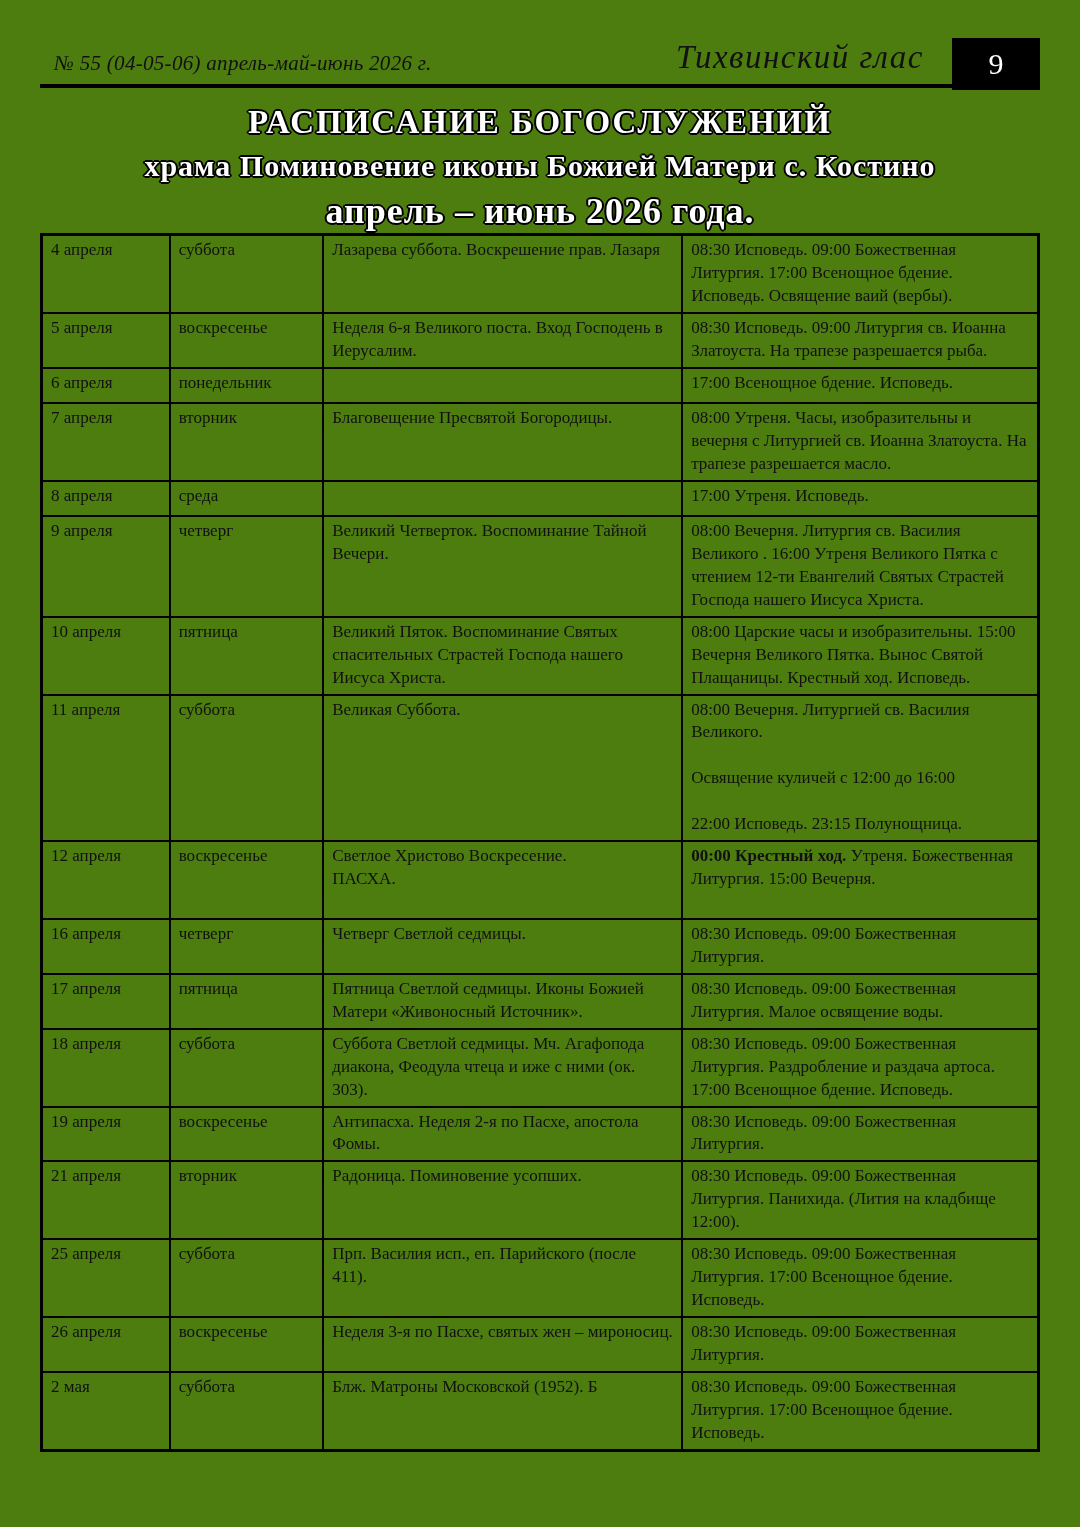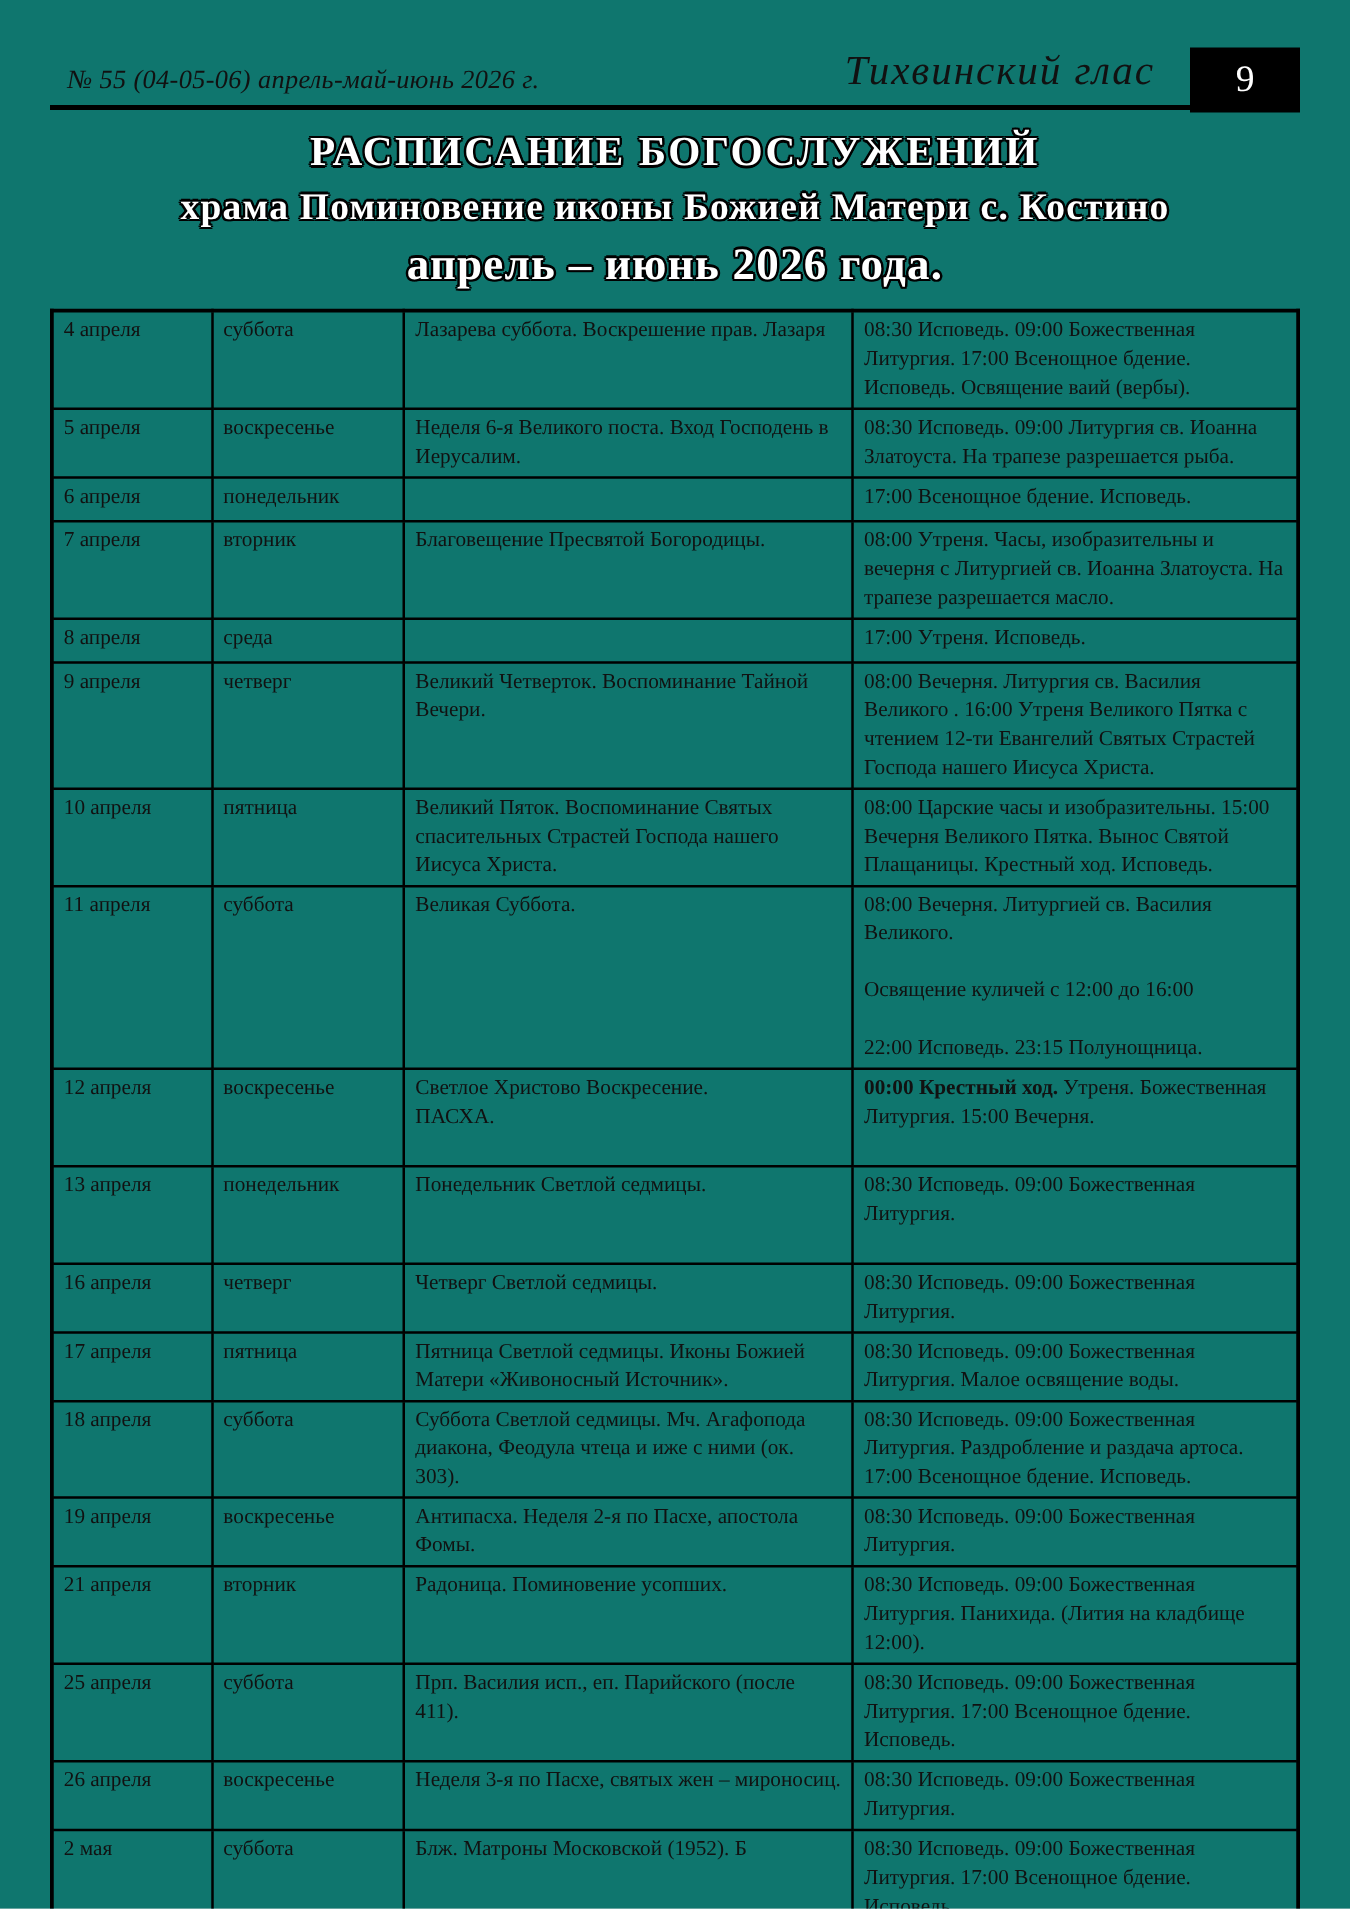--- a/index.html
+++ b/index.html
@@ -1,20 +1,20 @@
 <!DOCTYPE html>
 <html lang="ru"><head>
 <meta charset="utf-8">
 <style>
   html,body{margin:0;padding:0;background:#e8e8e8;}
   .page{
     position:relative;
     width:1080px;height:1527px;
     margin:0 auto;
-    background:#0f766e;
+    background:#4d7c0f;
     font-family:"Liberation Serif", serif;
     color:#111;
     overflow:hidden;
     box-sizing:border-box;
     padding:36px 40px 0 40px;
   }
   
   .header{
     position:relative;
     display:flex;
@@ -46,21 +46,21 @@
     width:88px;
     height:52px;
     background:#000;
     color:#fff;
     display:flex;
     align-items:center;
     justify-content:center;
     font-size:30px;
   }
   
-  .titles{text-align:center;margin-top:16px;margin-bottom:14px;}
+  .titles{text-align:center;margin-top:16px;}
   .outline{
     color:#fff;
     font-weight:bold;
     text-shadow:
       2px 0 0 #000, -2px 0 0 #000, 0 2px 0 #000, 0 -2px 0 #000,
       1.4px 1.4px 0 #000, -1.4px -1.4px 0 #000,
       1.4px -1.4px 0 #000, -1.4px 1.4px 0 #000;
   }
   .title1{font-size:33px;letter-spacing:2px;line-height:1.1;}
   .title2{font-size:30px;letter-spacing:1px;line-height:1.2;margin-top:8px;}
@@ -195,31 +195,20 @@
           <td class="c-feast">
             <div>Светлое Христово Воскресение.</div>
             <div>ПАСХА.</div>
           </td>
           <td class="c-serv">
             <div><span class="b">00:00 Крестный ход.</span><span> Утреня. Божественная Литургия. 15:00 Вечерня.</span></div>
             <div>&nbsp;</div>
           </td>
         </tr>
         <tr>
-          <td class="c-date">13 апреля</td>
-          <td class="c-day">понедельник</td>
-          <td class="c-feast">
-            <div>Понедельник Светлой седмицы.</div>
-          </td>
-          <td class="c-serv">
-            <div><span>08:30 Исповедь. 09:00 Божественная Литургия.</span></div>
-            <div>&nbsp;</div>
-          </td>
-        </tr>
-        <tr>
           <td class="c-date">16 апреля</td>
           <td class="c-day">четверг</td>
           <td class="c-feast">
             <div>Четверг Светлой седмицы.</div>
           </td>
           <td class="c-serv">
             <div><span>08:30 Исповедь. 09:00 Божественная Литургия.</span></div>
           </td>
         </tr>
         <tr>

